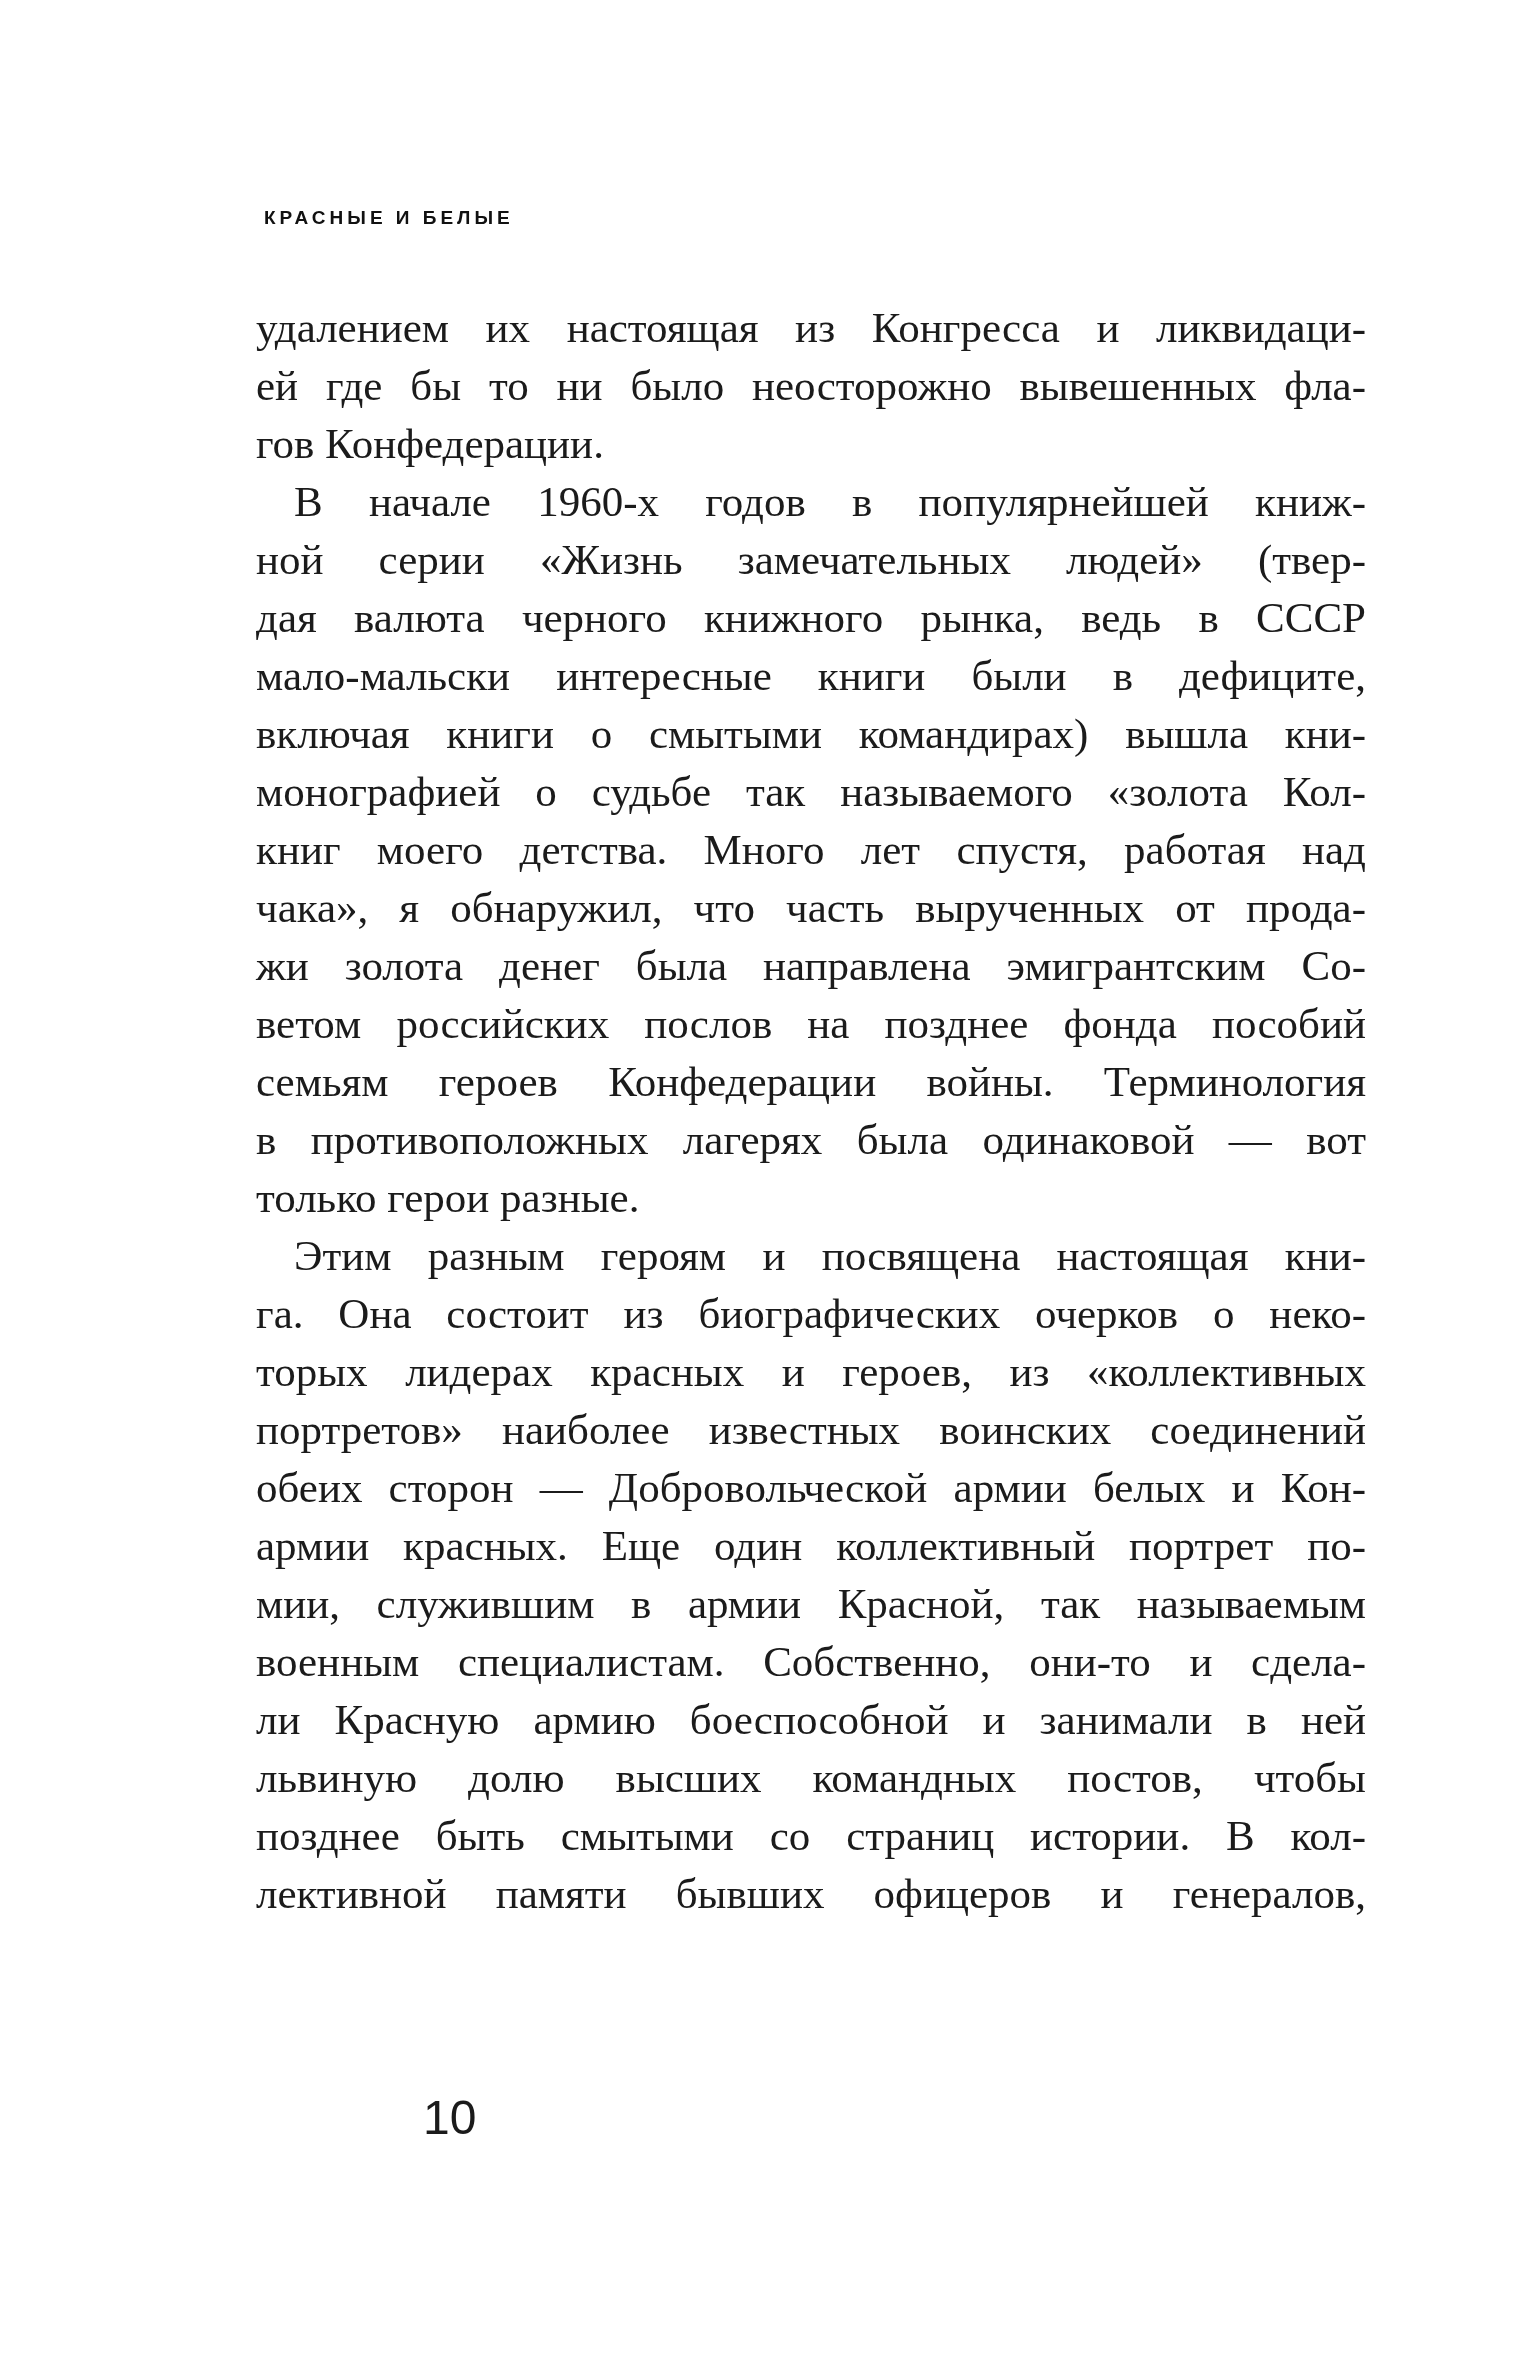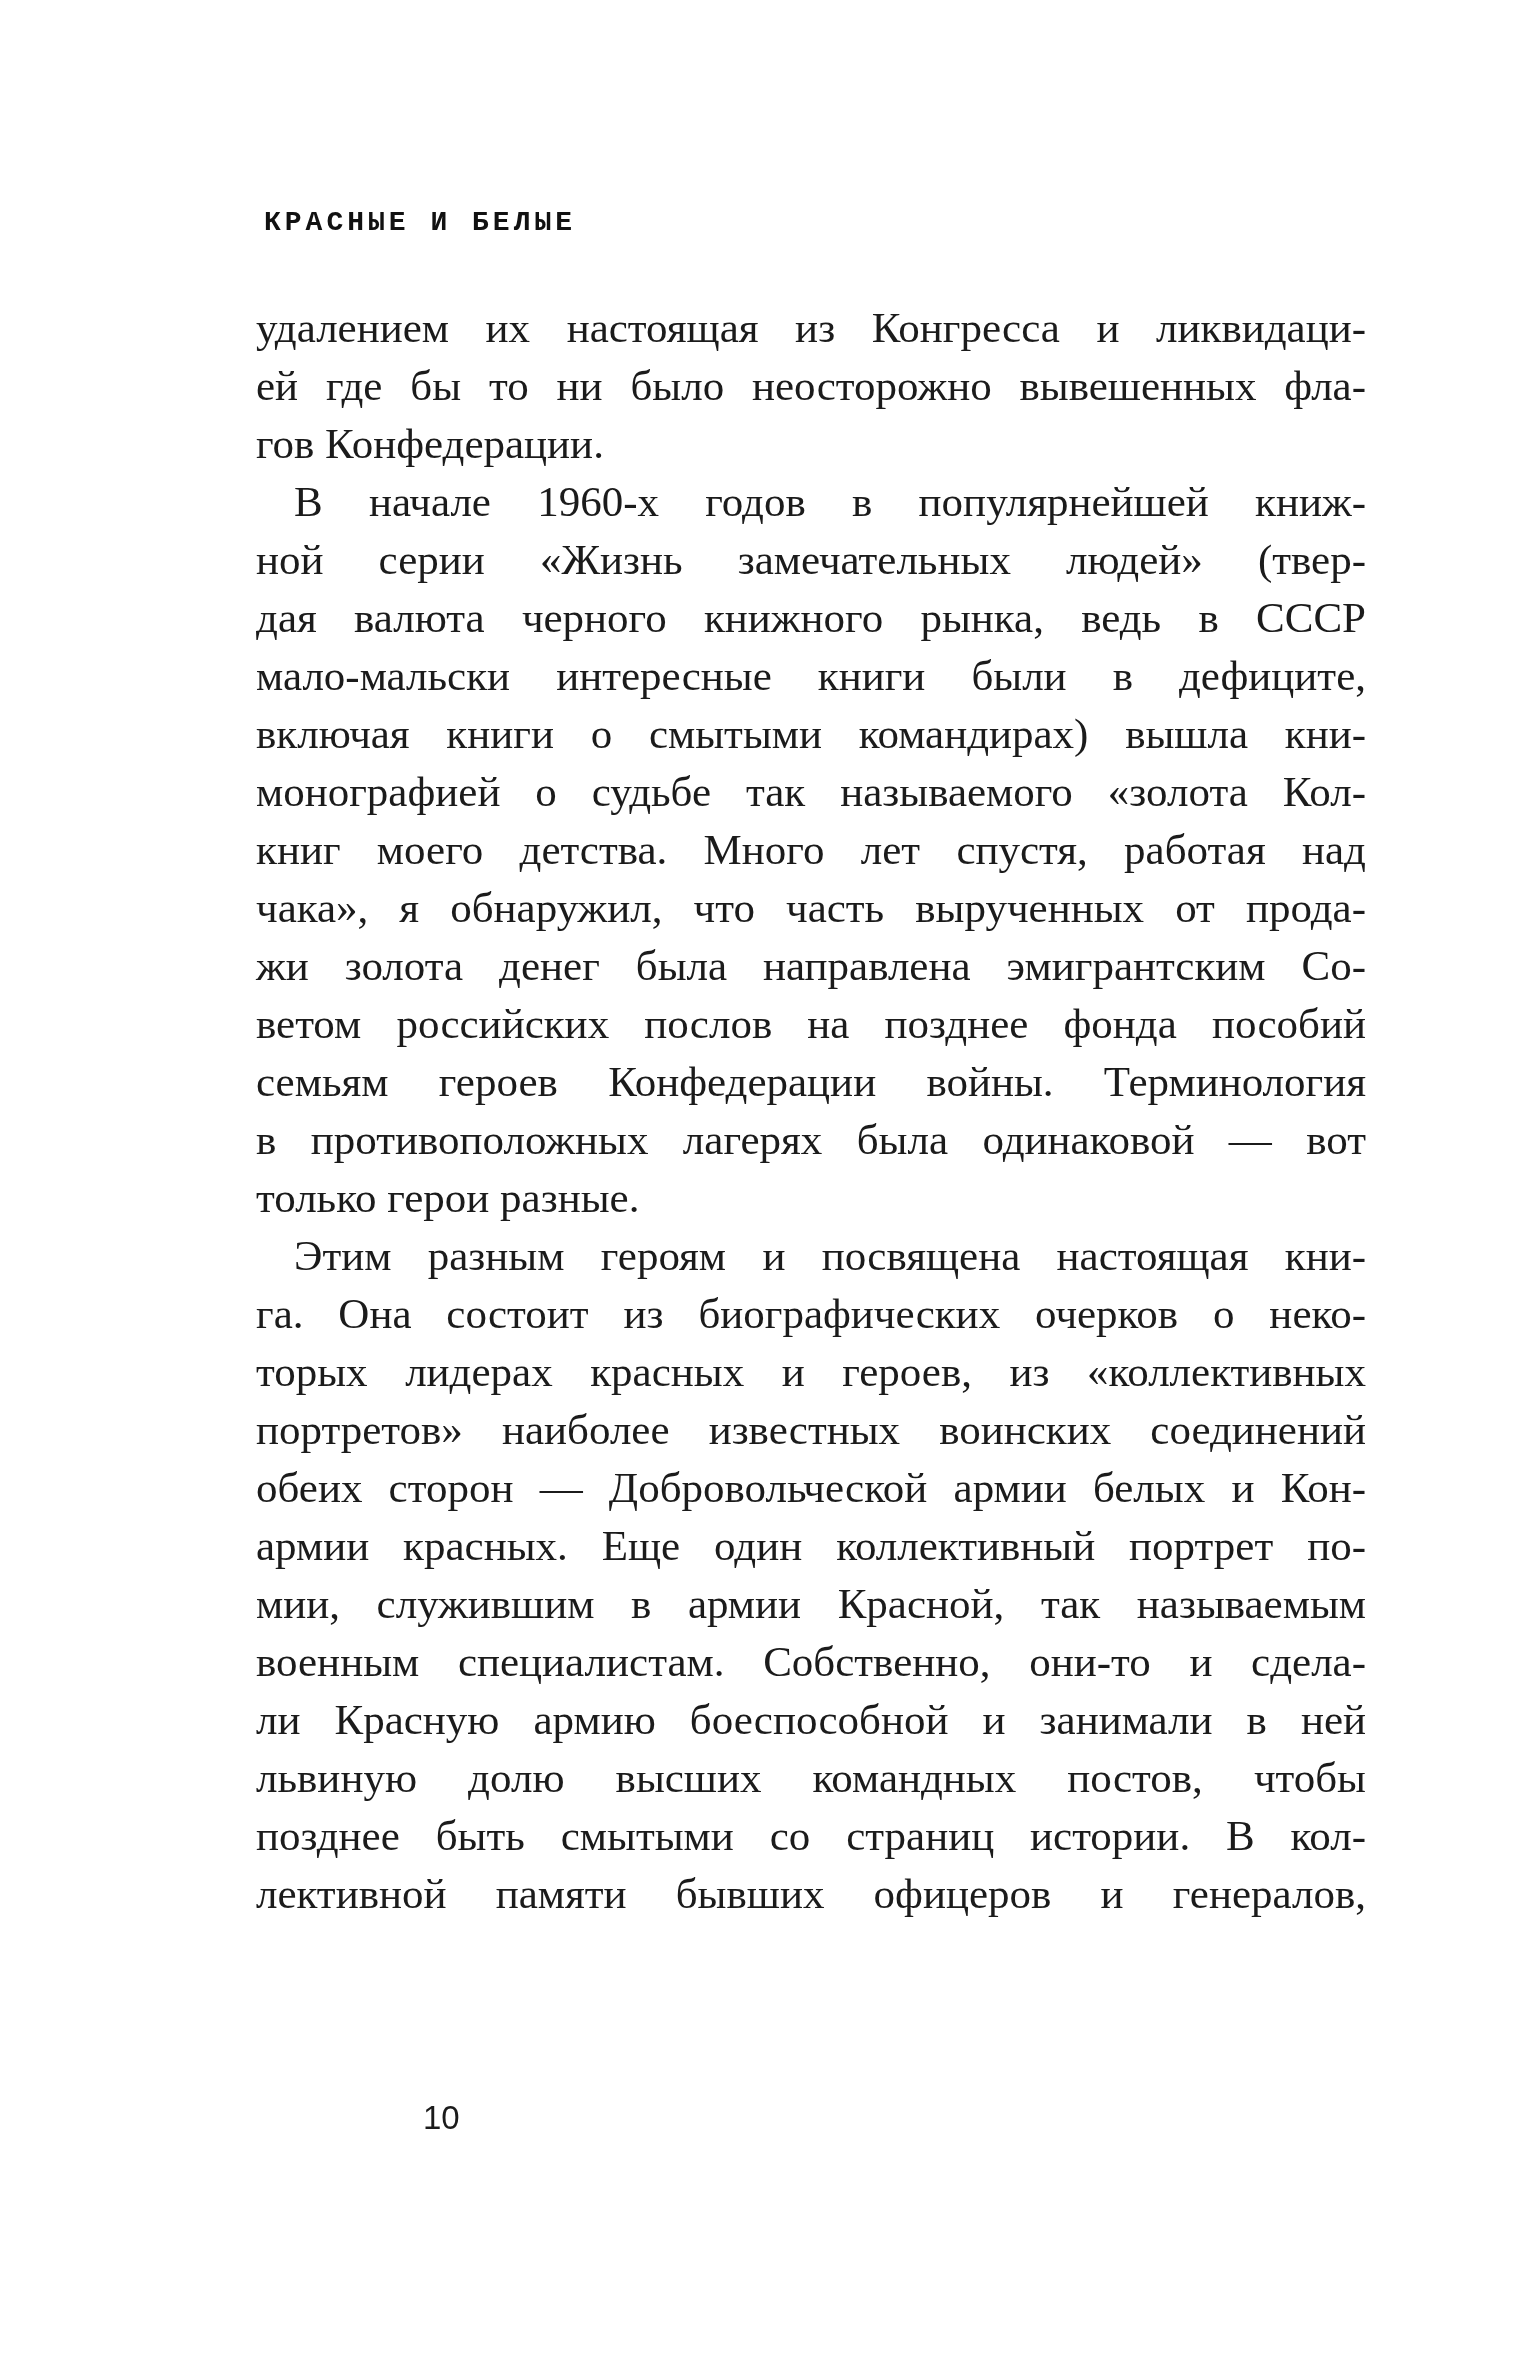--- a/index.html
+++ b/index.html
@@ -12,22 +12,22 @@
     width: 1535px;
     height: 2362px;
     background: var(--bg, #ffffff);
     color: var(--fg, #1b1b1b);
     overflow: hidden;
   }
   .running-header {
     position: absolute;
     left: 264px;
     top: 207px;
-    font-family: Liberation Mono, monospace;
-    font-size: 28px;
+    font-family: Liberation Sans, sans-serif;
+    font-size: 19px;
     font-weight: 600;
     letter-spacing: 4px;
     color: var(--hd, #111111);
     white-space: nowrap;
   }
   .text-block {
     position: absolute;
     left: 256px;
     top: 299px;
     width: 1110px;
@@ -47,21 +47,21 @@
     padding-left: 38px;
   }
   .line.endline {
     text-align-last: left;
   }
   .folio {
     position: absolute;
     left: 423px;
     top: 2097px;
     font-family: "Liberation Sans", sans-serif;
-    font-size: 33px;
+    font-size: 48px;
     line-height: 42px;
     color: var(--fg, #1b1b1b);
   }
 </style>
 </head>
 <body>
 
 <div class="page" style="--bg: #ffffff; --fg: #1b1b1b; --hd: #111111;">
   <div class="running-header">КРАСНЫЕ И БЕЛЫЕ</div>
 

